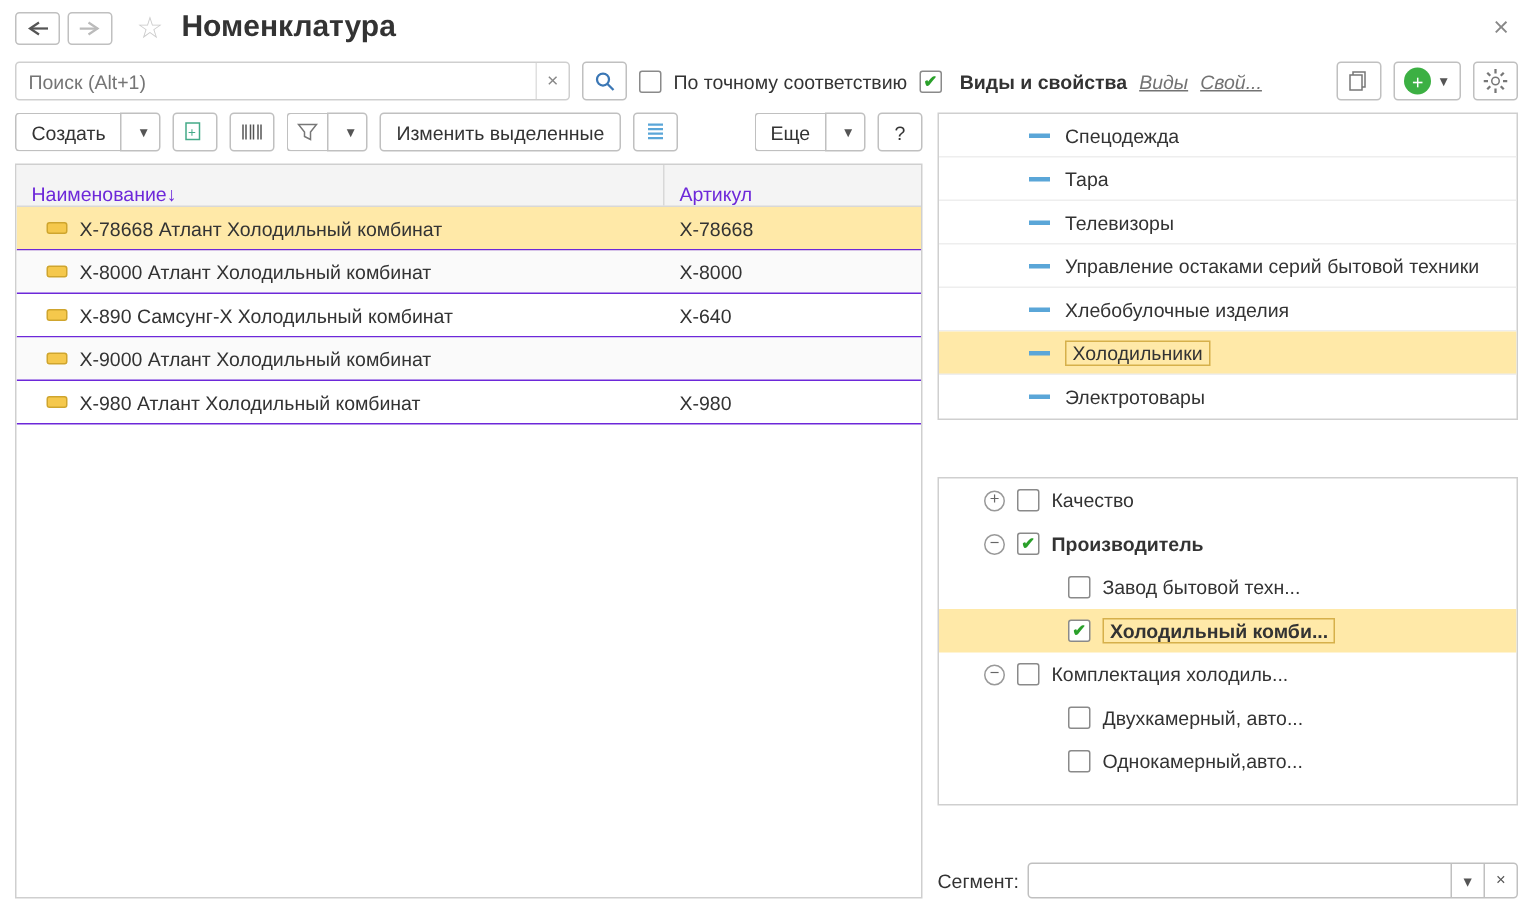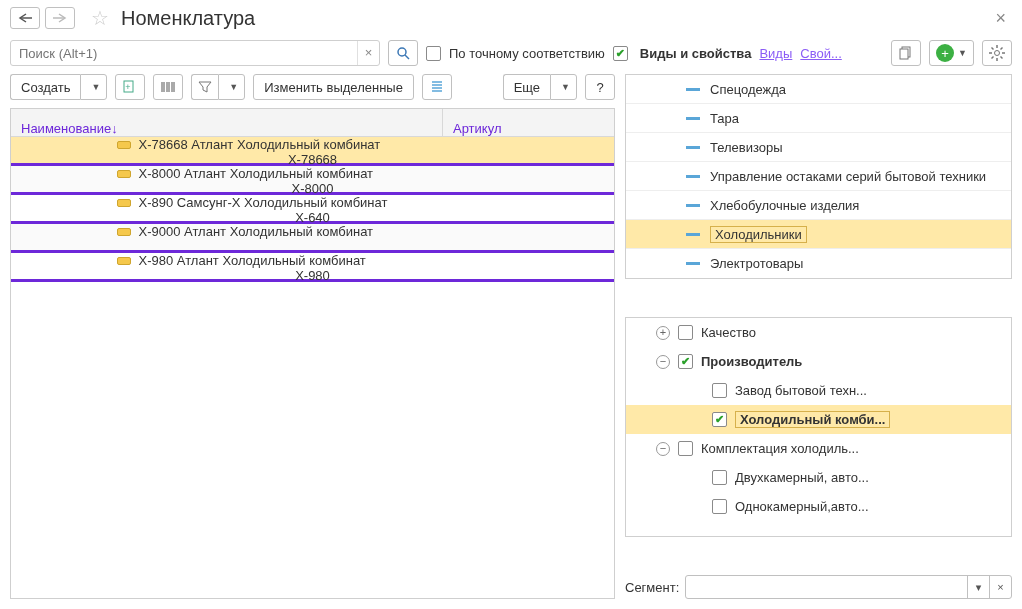--- a/index.html
+++ b/index.html
@@ -8,31 +8,31 @@
     font-family: Arial, sans-serif;
     font-size: 13px;
     color: #333;
     background: #fff;
   }
   .app { width: 1022px; height: 609px; display: flex; flex-direction: column; padding: 6px 10px 10px; }
   .titlebar { display: flex; align-items: center; gap: 6px; margin-bottom: 10px; }
   .nav-btn { width: 30px; height: 22px; border: 1px solid #c0c0c0; border-radius: 3px; background: #fff; display: inline-flex; align-items: center; justify-content: center; cursor: pointer; }
   .nav-btn + .nav-btn { margin-left: -1px; }
   .star-icon { color: #ccc; font-size: 20px; margin: 0 6px 0 10px; }
-  .page-title { font-size: 20px; font-weight: 400; }
+  .page-title { font-size: 20px; font-weight: 700; }
   .close-x { margin-left: auto; font-size: 18px; color: #888; cursor: pointer; padding: 0 6px; }
   .toolbar-row { display: flex; align-items: center; gap: 8px; margin-bottom: 8px; justify-content: space-between; }
   .search-wrap { display: flex; align-items: center; border: 1px solid #cfcfcf; border-radius: 3px; height: 26px; width: 370px; padding: 0 0 0 6px; }
   .search-wrap input { border: none; outline: none; flex: 1; font-size: 13px; color: #888; background: transparent; }
   .search-wrap .clear { width: 22px; text-align: center; color: #888; cursor: pointer; border-left: 1px solid #e0e0e0; line-height: 24px; }
   .icon-btn { height: 26px; min-width: 30px; padding: 0 6px; border: 1px solid #c0c0c0; border-radius: 3px; background: #fff; display: inline-flex; align-items: center; justify-content: center; cursor: pointer; }
   .chk { width: 15px; height: 15px; border: 1px solid #8a8a8a; border-radius: 2px; display: inline-flex; align-items: center; justify-content: center; font-size: 11px; color: #2aa02a; background: #fff; flex: 0 0 auto; }
   .chk.checked::before { content: "✔"; font-weight: bold; }
   .vidy-label { font-weight: bold; margin-left: 4px; }
-  .link { color: #8b5cf6; text-decoration: underline; cursor: pointer; }
+  .link { color: #737373; text-decoration: underline; cursor: pointer; font-style: italic; }
   .right-icons { margin-left: auto; display: flex; gap: 8px; }
   .plus-circle { width: 18px; height: 18px; border-radius: 50%; background: #3cb043; color: #fff; display: flex; align-items: center; justify-content: center; font-size: 13px; line-height: 1; }
   .caret { font-size: 9px; color: #555; margin-left: 4px; }
 
   .content { flex: 1; display: flex; gap: 10px; min-height: 0; }
   .left-pane { width: 605px; display: flex; flex-direction: column; }
   .right-pane { flex: 1; display: flex; flex-direction: column; min-width: 0; gap: 28px; }
 
   .left-toolbar { display: flex; align-items: center; gap: 8px; margin-bottom: 8px; }
   .btn { height: 26px; padding: 0 10px; border: 1px solid #c0c0c0; border-radius: 3px; background: #fff; display: inline-flex; align-items: center; cursor: pointer; font-size: 13px; }
@@ -40,21 +40,21 @@
   .dd-group .btn:first-child { border-top-right-radius: 0; border-bottom-right-radius: 0; border-right: none; }
   .dd-group .btn:last-child { border-top-left-radius: 0; border-bottom-left-radius: 0; padding: 0 6px; }
   .spacer { flex: 1; }
 
   .table-wrap { flex: 1; border: 1px solid #cfcfcf; display: flex; flex-direction: column; overflow: hidden; }
   .thead { display: flex; background: #f4f4f4; border-bottom: 1px solid #d8d8d8; height: 28px; align-items: stretch; }
   .th { display: flex; align-items: flex-end; padding: 0 10px; font-size: 13px; color: #6d28d9; }
   .th.name { width: 432px; border-right: 1px solid #d8d8d8; position: relative; }
   .th.art { flex: 1; }
   .tbody { flex: 1; overflow: auto; }
-  .trow { display: flex; height: 29px; align-items: center; border-bottom: 3px solid #6d28d9; flex-direction: column; }
+  .trow { display: flex; height: 29px; align-items: center; border-bottom: 1px solid #6d28d9; }
   .trow:nth-child(even) { background: #fafafa; }
   .trow.selected { background: #ffe9a8; }
   .td { padding: 0 10px; display: flex; align-items: center; gap: 8px; }
   .td.name { width: 432px; }
   .td.art { flex: 1; }
   .row-icon { width: 14px; height: 8px; background: #f5c84c; border: 1px solid #cfa52e; border-radius: 2px; display: inline-block; margin-left: 10px; flex: 0 0 auto; }
 
   .types-box { border: 1px solid #cfcfcf; max-height: 210px; overflow: auto; margin-bottom: 10px; }
   .type-item { display: flex; align-items: center; gap: 10px; height: 29px; padding: 0 10px 0 60px; border-bottom: 1px solid #eee; cursor: pointer; }
   .type-item:last-child { border-bottom: none; }

